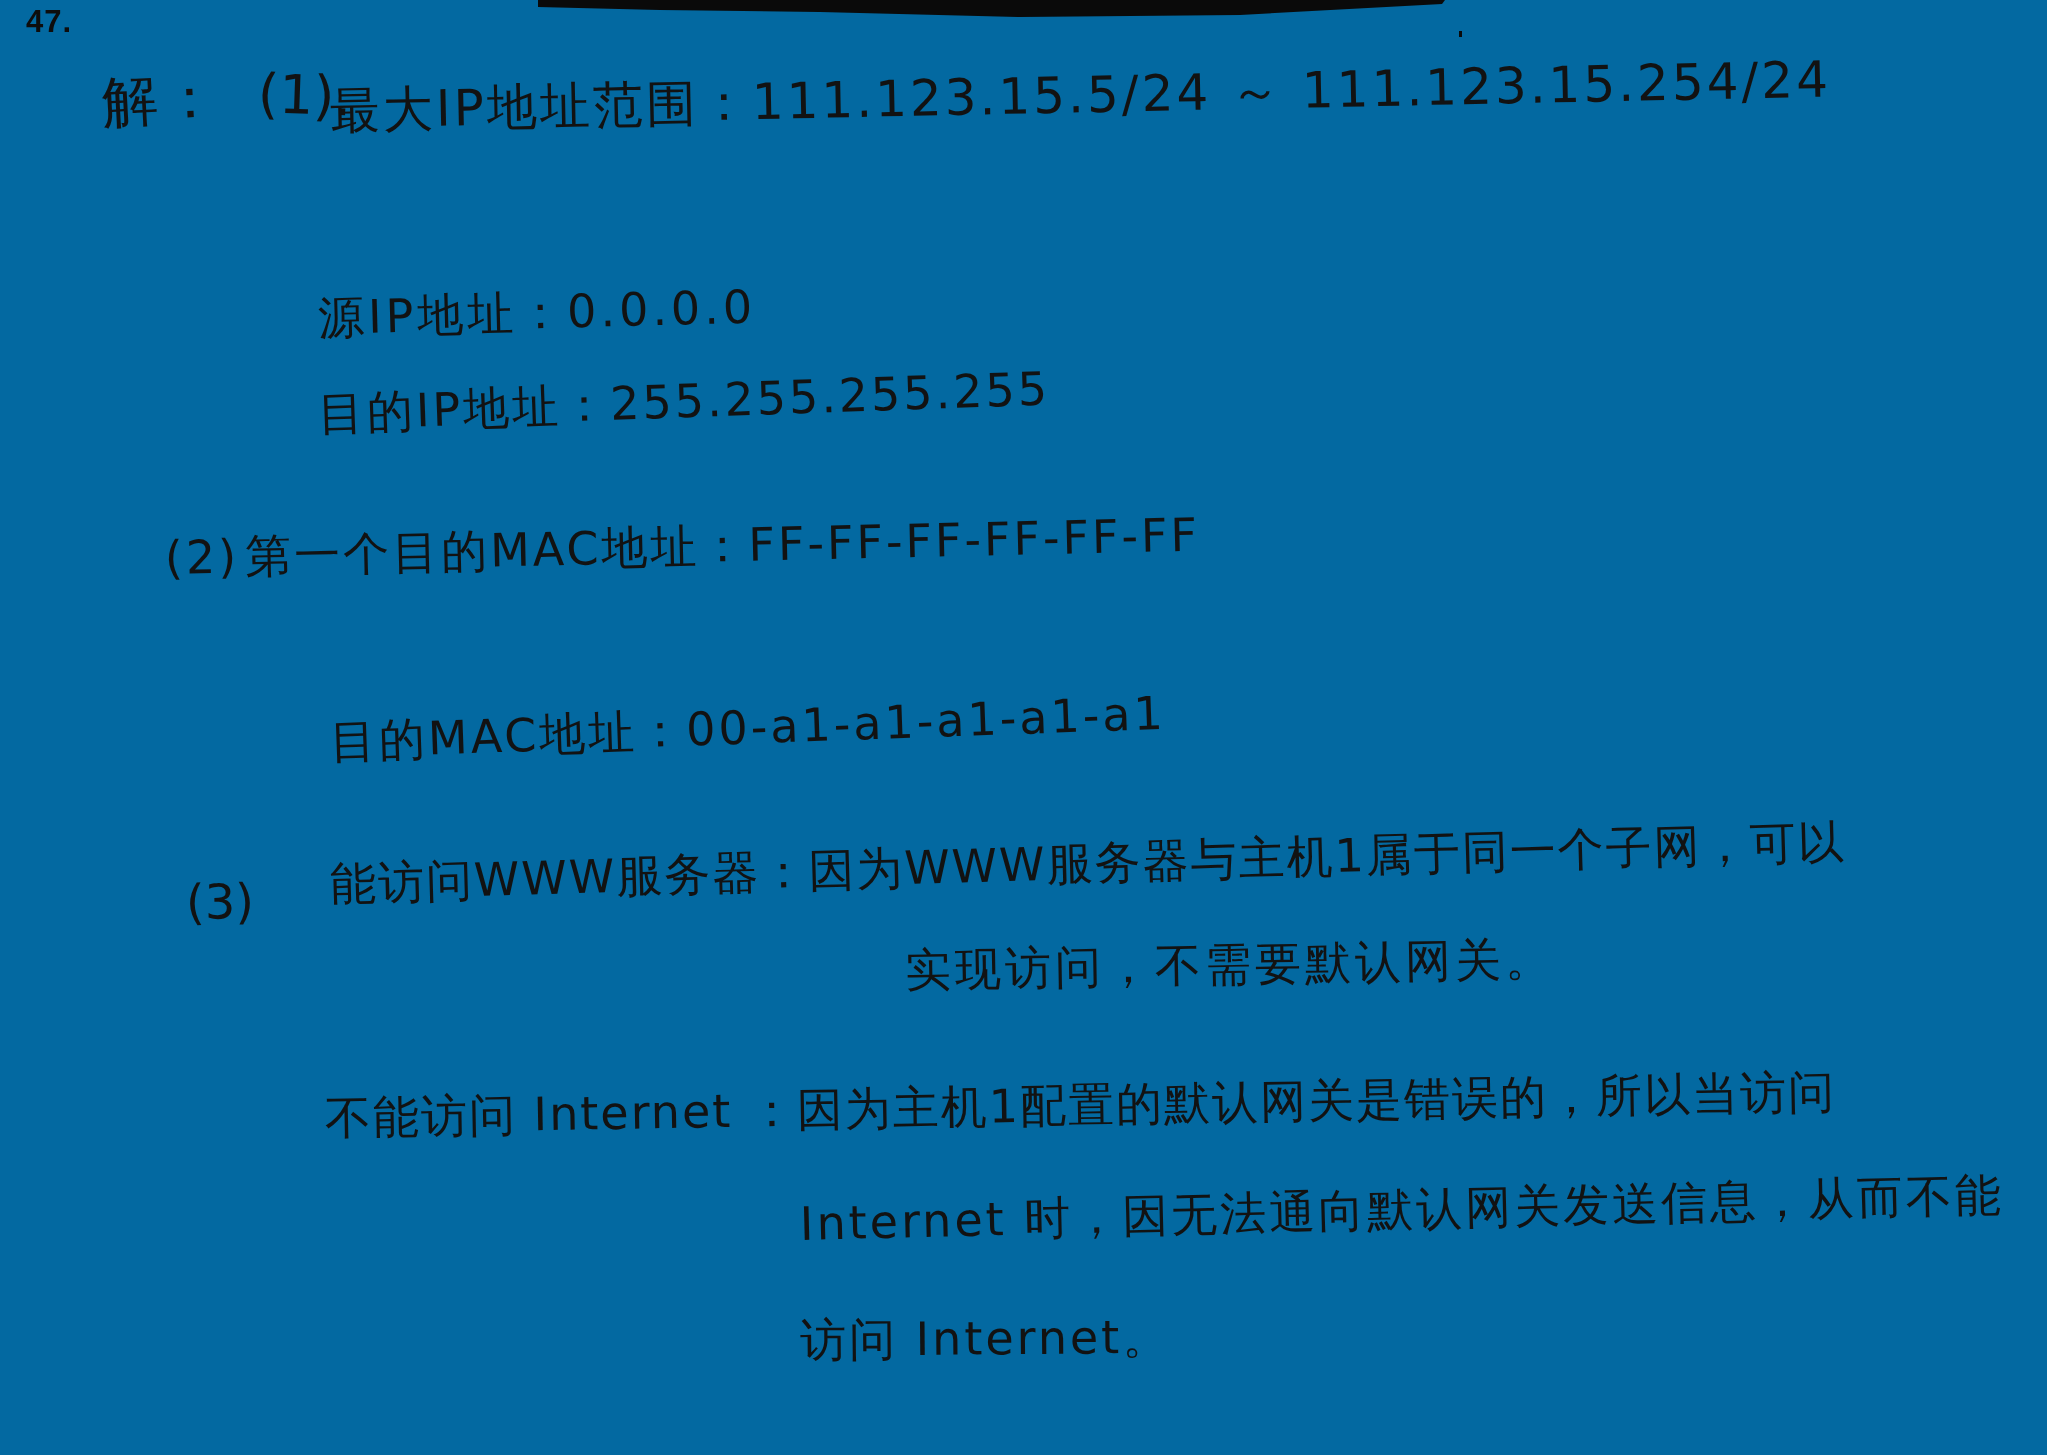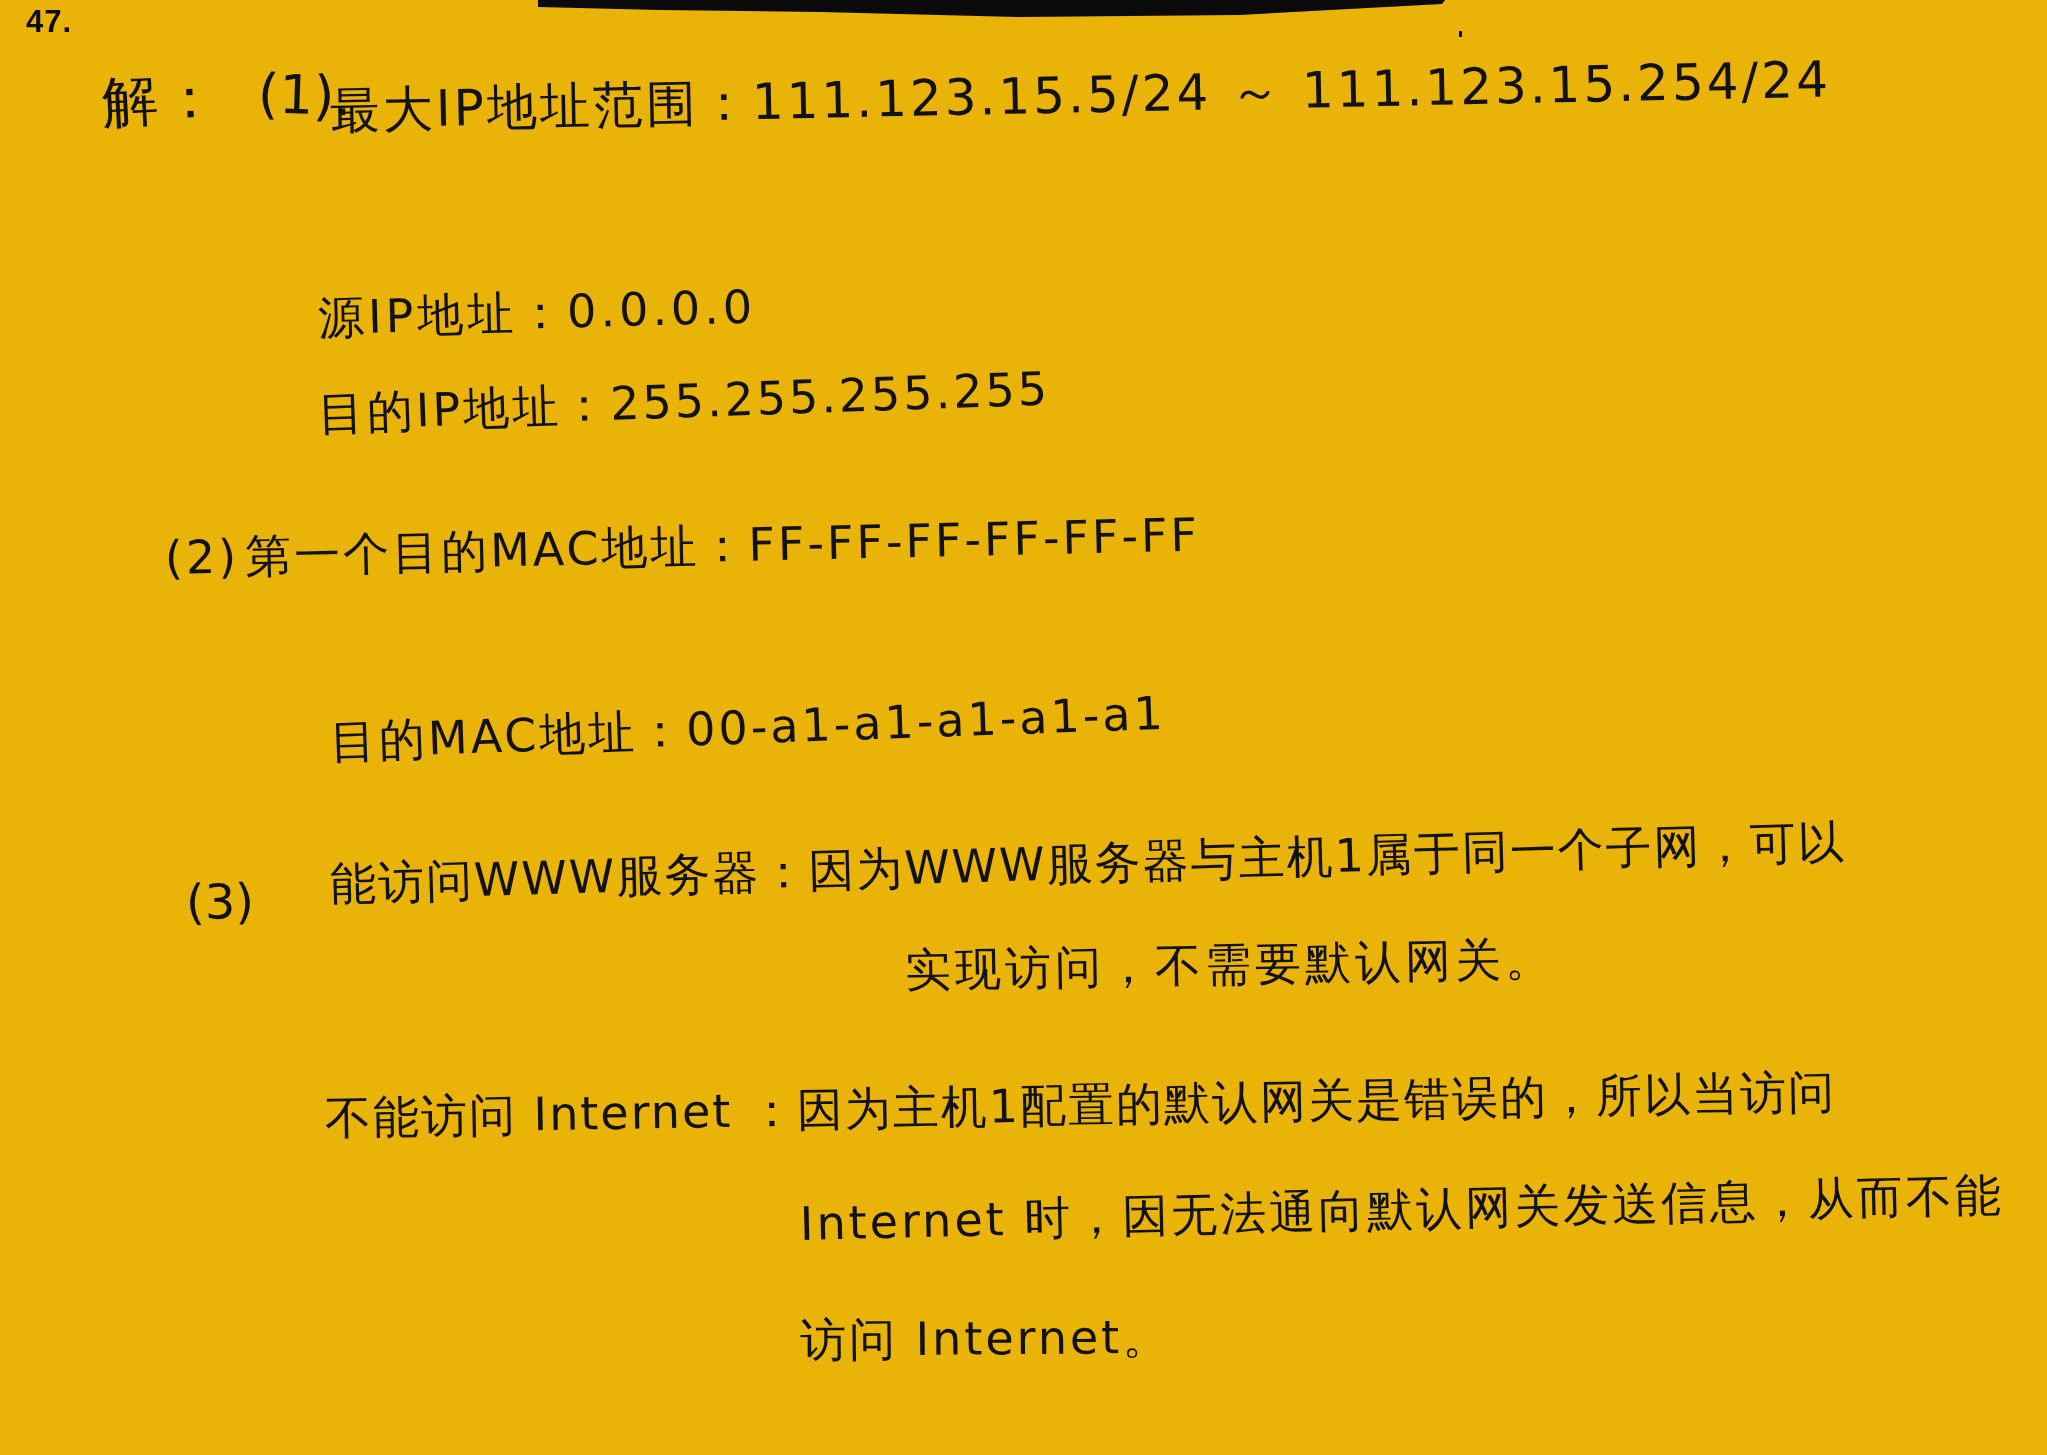--- a/index.html
+++ b/index.html
@@ -4,21 +4,21 @@
 <style>
   html, body {
     margin: 0;
     padding: 0;
     background: #e8e8e8;
   }
   .sheet {
     position: relative;
     width: 2047px;
     height: 1455px;
-    background: #eab308;
+    background: #0369a1;
     overflow: hidden;
     font-family: "DejaVu Sans", sans-serif;
     color: #121212;
   }
   .qnum {
     position: absolute;
     left: 26px;
     top: 4px;
     font-size: 31px;
     font-weight: 600;

